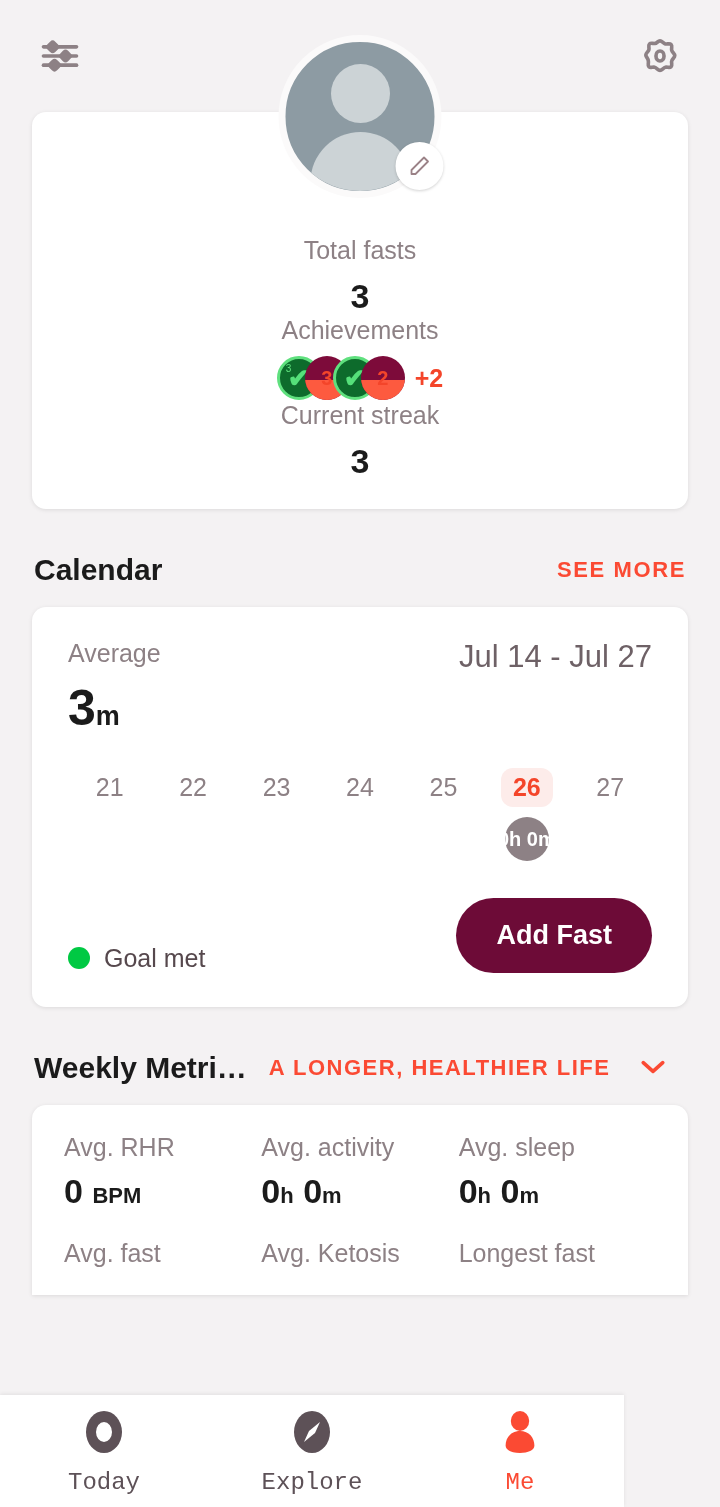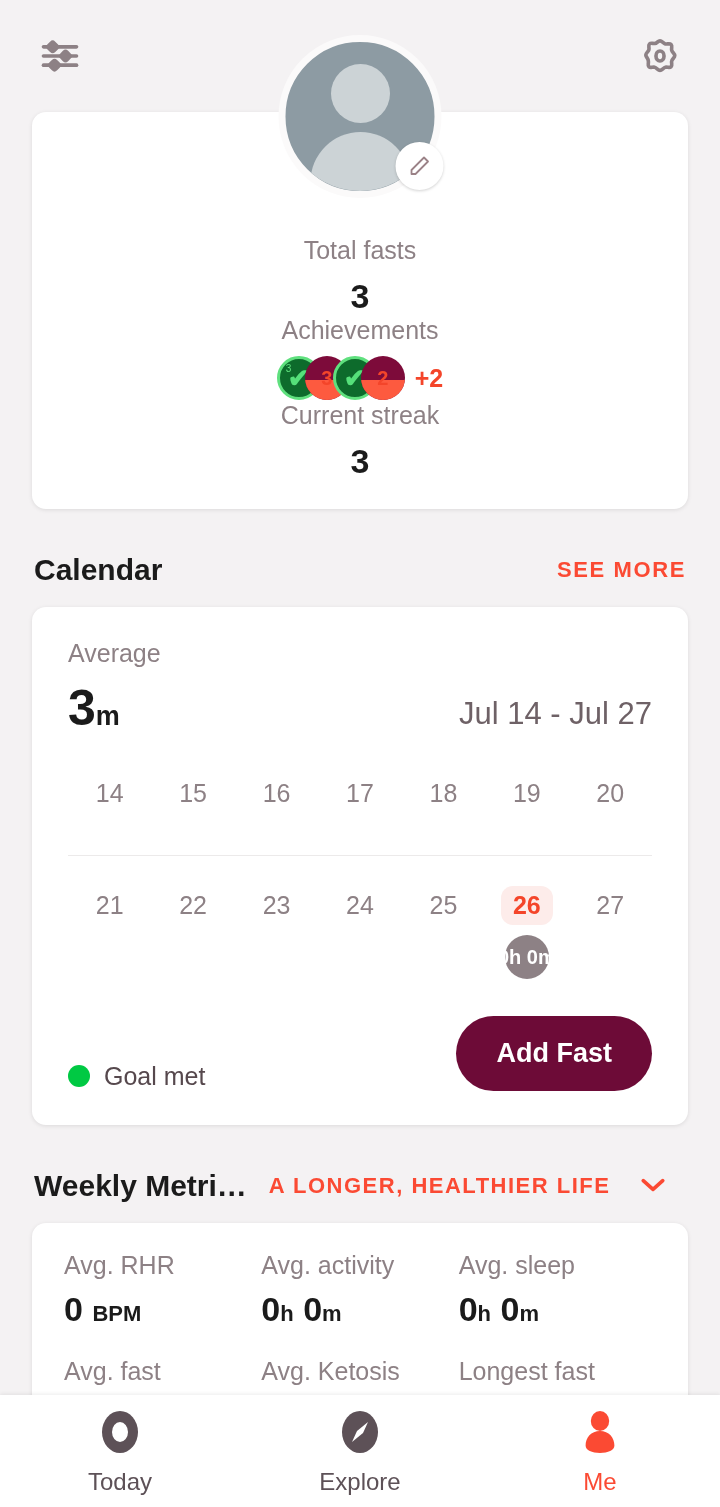--- a/index.html
+++ b/index.html
@@ -88,21 +88,21 @@
   .section-title { font-size:30px; font-weight:700; color:#1b1b1b; }
   .see-more { font-size:22px; font-weight:700; color:#fb4a33; letter-spacing:1.6px; }
 
   
   .card {
     margin: 0 32px;
     background:#fff; border-radius:14px;
     box-shadow: 0 1px 4px rgba(0,0,0,.10);
     padding: 32px 36px 34px;
   }
-  .avg-row { display:flex; align-items:flex-end; justify-content:space-between; }
+  .avg-row { display:flex; align-items:flex-start; justify-content:space-between; }
   .avg-label { font-size:25px; color:#8d8185; }
   .avg-value { font-size:50px; font-weight:700; color:#1b1b1b; line-height:1.15; margin-top:12px; }
   .avg-value .unit { font-size:27px; font-weight:700; }
   .date-range { font-size:31px; color:#6e6166; font-weight:400; padding-bottom:6px; }
 
   .week { display:flex; }
   .day { flex:1; text-align:center; position:relative; }
   .day-num { font-size:25px; color:#8d8185; display:inline-block; padding:5px 12px; border-radius:12px; }
   .day.today .day-num { color:#f4452a; background:#fdecea; font-weight:700; }
   .week1 { margin-top:36px; padding-bottom:42px; border-bottom:1px solid #eceaea; }
@@ -142,23 +142,23 @@
   }
   .m-row { display:flex; }
   .m-cell { flex:1; }
   .m-label { font-size:25px; color:#8d8185; }
   .m-value { font-size:34px; font-weight:700; color:#1b1b1b; margin-top:10px; white-space:nowrap; }
   .m-value .u { font-size:22px; font-weight:700; }
   .m-row2 { margin-top:28px; }
 
   
   .bottomnav {
-    position:absolute; left:0; bottom:0; width:720px; height:112px;
+    position:absolute; left:0; bottom:0; width:624px; height:112px;
     background:#fff; box-shadow:0 -1px 4px rgba(0,0,0,.08);
-    display:flex; align-items:center;
+    display:flex; align-items:center;font-family:Liberation Mono, monospace;
   }
   .nav-item { flex:1; text-align:center; }
   .nav-label { font-size:24px; color:#5d5157; margin-top:6px; }
   .nav-item.active .nav-label { color:#fb4a33; }
 </style>
 </head>
 <body>
 
 <div class="screen">
 
@@ -238,29 +238,20 @@
     <div class="avg-row">
       <div>
         <div class="avg-label">Average</div>
         <div class="avg-value">
           <span>3</span><span class="unit">m</span>
         </div>
       </div>
       <div class="date-range">Jul 14 - Jul 27</div>
     </div>
 
-    <div class="week week1">
-      <div class="day"><span class="day-num">14</span></div>
-      <div class="day"><span class="day-num">15</span></div>
-      <div class="day"><span class="day-num">16</span></div>
-      <div class="day"><span class="day-num">17</span></div>
-      <div class="day"><span class="day-num">18</span></div>
-      <div class="day"><span class="day-num">19</span></div>
-      <div class="day"><span class="day-num">20</span></div>
-    </div>
 
     <div class="week week2">
       <div class="day"><span class="day-num">21</span></div>
       <div class="day"><span class="day-num">22</span></div>
       <div class="day"><span class="day-num">23</span></div>
       <div class="day"><span class="day-num">24</span></div>
       <div class="day"><span class="day-num">25</span></div>
       <div class="day today">
         <span class="day-num">26</span>
         <div class="daypill">

